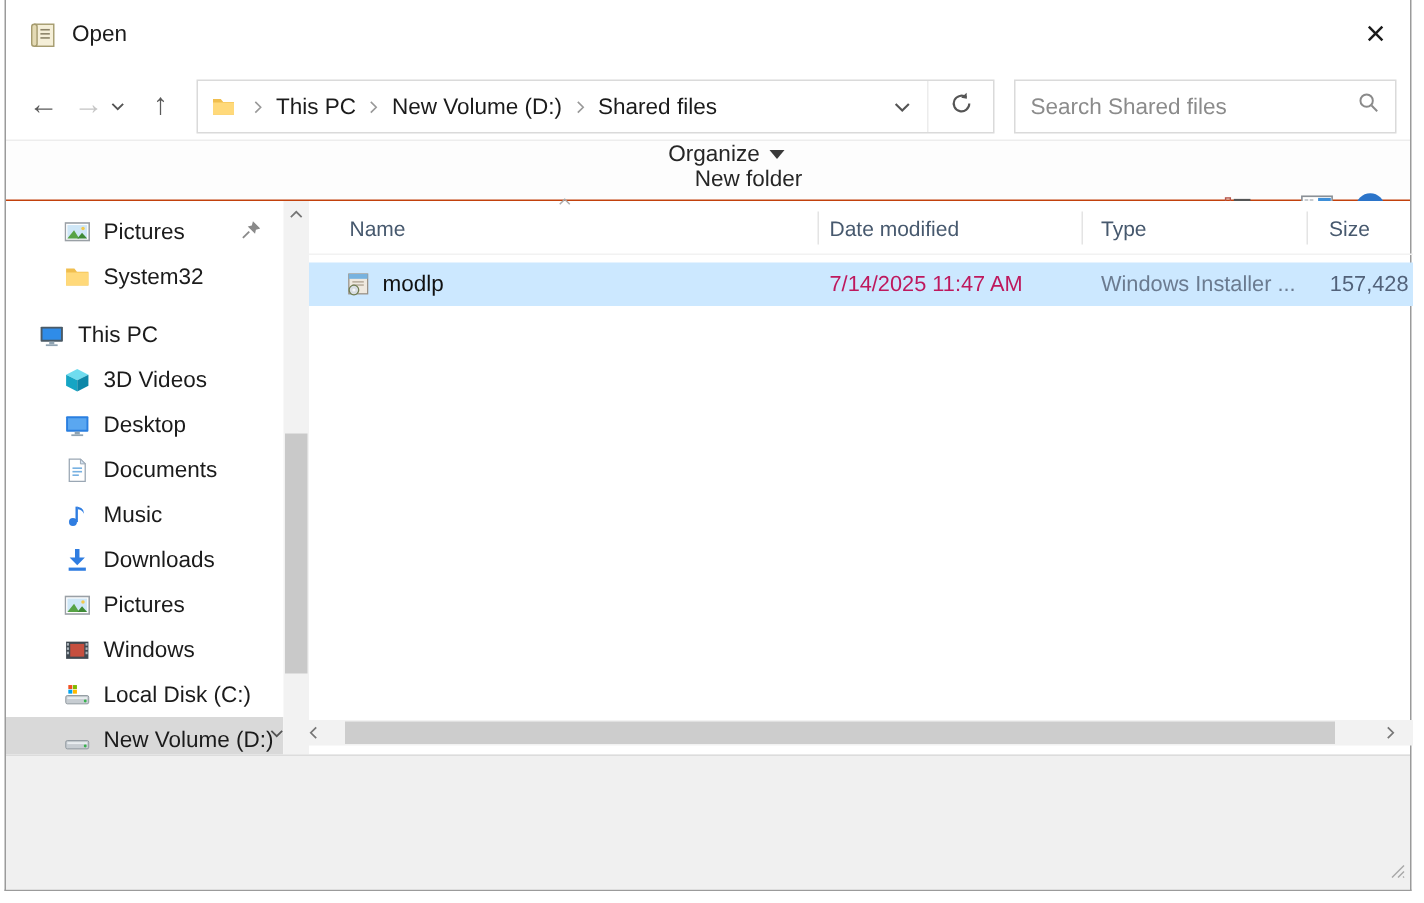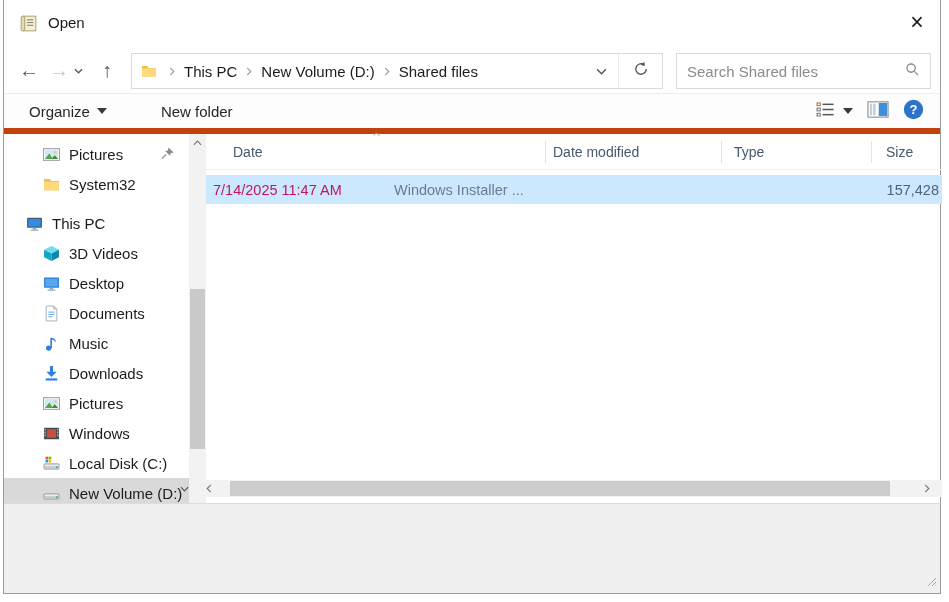--- a/index.html
+++ b/index.html
@@ -22,21 +22,21 @@
   .addr-main { flex:1; display:flex; align-items:center; padding-left:8px; font-size:15px; }
   .crumb-sep { color:#9a9a9a; padding:0 9px; display:flex; align-items:center; }
   .crumb { color:#1b1b1b; white-space:nowrap; }
   .addr-chev { width:34px; display:flex; justify-content:center; color:#555; }
   .refresh-box { width:44px; height:100%; border-left:1px solid #ececec; display:flex; align-items:center; justify-content:center; }
   .searchbox { position:absolute; left:672px; top:5px; width:255px; height:36px; border:1px solid #dadada; background:#fff; display:flex; align-items:center; padding:0 10px; }
   .searchbox input { flex:1; border:none; outline:none; font-size:15px; color:#1b1b1b; font-family:"Liberation Sans", sans-serif; background:transparent; }
   .searchbox input::placeholder { color:#8b8b8b; opacity:1; }
 
   
-  .toolbar { position:absolute; left:0; top:94px; width:100%; height:40px; background:#fdfdfd; border-bottom:6px solid #c2410c; display:flex; align-items:center; font-size:15px; color:#262626; }
+  .toolbar { position:absolute; left:0; top:94px; width:100%; height:40px; background:#fdfdfd; border-bottom:1px solid #c2410c; display:flex; align-items:center; font-size:15px; color:#262626;flex-direction:column; }
   .tb-item { display:flex; align-items:center; gap:7px; }
   .tb-organize { margin-left:25px; }
   .tb-newfolder { margin-left:54px; }
   .tb-caret { width:0; height:0; border-left:5px solid transparent; border-right:5px solid transparent; border-top:6px solid #3a3a3a; }
   .tb-right { margin-left:auto; display:flex; align-items:center; margin-right:16px; gap:14px; }
   .views-group { display:flex; align-items:center; gap:8px; }
 
   
   .content { position:absolute; left:0; top:134px; width:100%; height:369px; background:#fff; }
 
@@ -364,37 +364,50 @@
     </div>
 
     <div class="filelist">
       <div class="lheader">
         <div class="hcell hc-name">
           <span class="sort-chev chev">
               <svg width="9" height="5" viewBox="0 0 10 6">
                 <path d="M1 5 L5 1 L9 5" fill="none" stroke="#aaa" stroke-width="1.2"></path>
               </svg>
             </span>
-          <span>Date</span>
+          <span>Name</span>
           <span class="hdiv"></span>
         </div>
         <div class="hcell hc-date">
           <span>Date modified</span>
           <span class="hdiv"></span>
         </div>
         <div class="hcell hc-type">
           <span>Type</span>
           <span class="hdiv"></span>
         </div>
         <div class="hcell hc-size">
           <span>Size</span>
         </div>
       </div>
       <div class="rows" id="rows">
           <div class="frow selected" style="background: rgb(204, 232, 255);">
+            <div class="fc-name">
+              <span class="icn">
+                <svg viewBox="0 0 16 16">
+                  <rect x="2.4" y="1.6" width="11.8" height="12.4" fill="#efe9df" stroke="#9a9186" stroke-width="0.8"></rect>
+                  <rect x="2.4" y="1.6" width="11.8" height="3" fill="#77b3e0"></rect>
+                  <rect x="4.6" y="6" width="7.2" height="1" fill="#b9ae9e"></rect>
+                  <rect x="4.6" y="8" width="7.2" height="1" fill="#b9ae9e"></rect>
+                  <circle cx="5.6" cy="11.6" r="3" fill="#d8dde2" stroke="#6f7d52" stroke-width="0.8"></circle>
+                  <circle cx="5.6" cy="11.6" r="1" fill="#f5f7f9"></circle>
+                </svg>
+              </span>
+              <span>modlp</span>
+            </div>
             <div class="fc-date">7/14/2025 11:47 AM</div>
             <div class="fc-type">Windows Installer ...</div>
             <div class="fc-size">157,428</div>
           </div>
         </div>
     </div>
 
     <div class="hscroll">
       <div class="hs-arrow chev">
           <svg width="6" height="9" viewBox="0 0 6 10">

